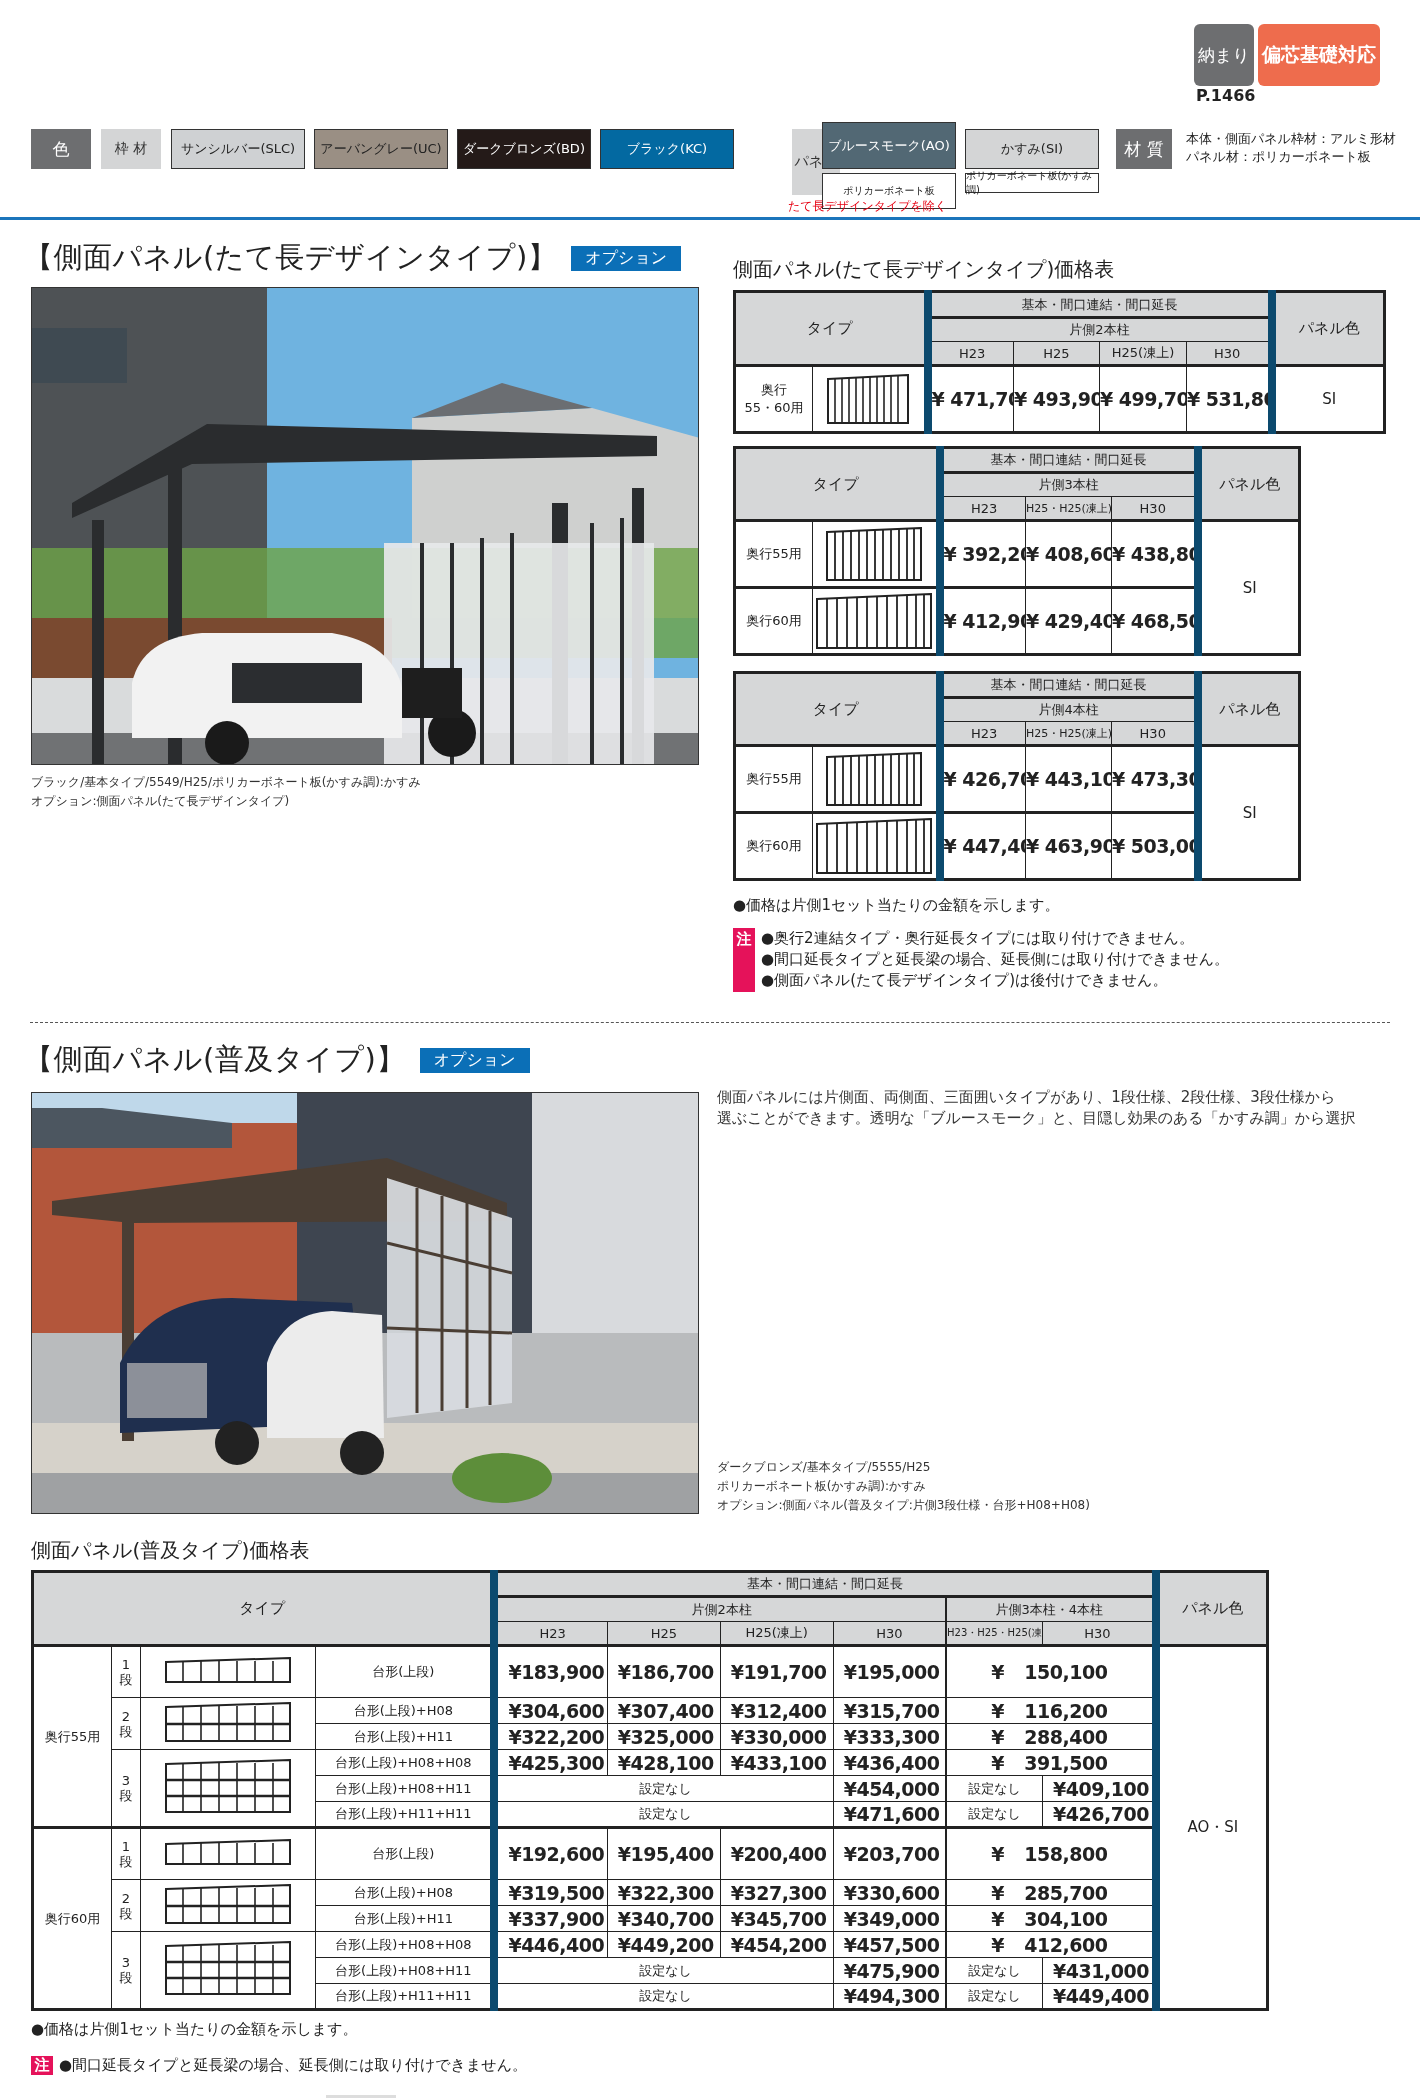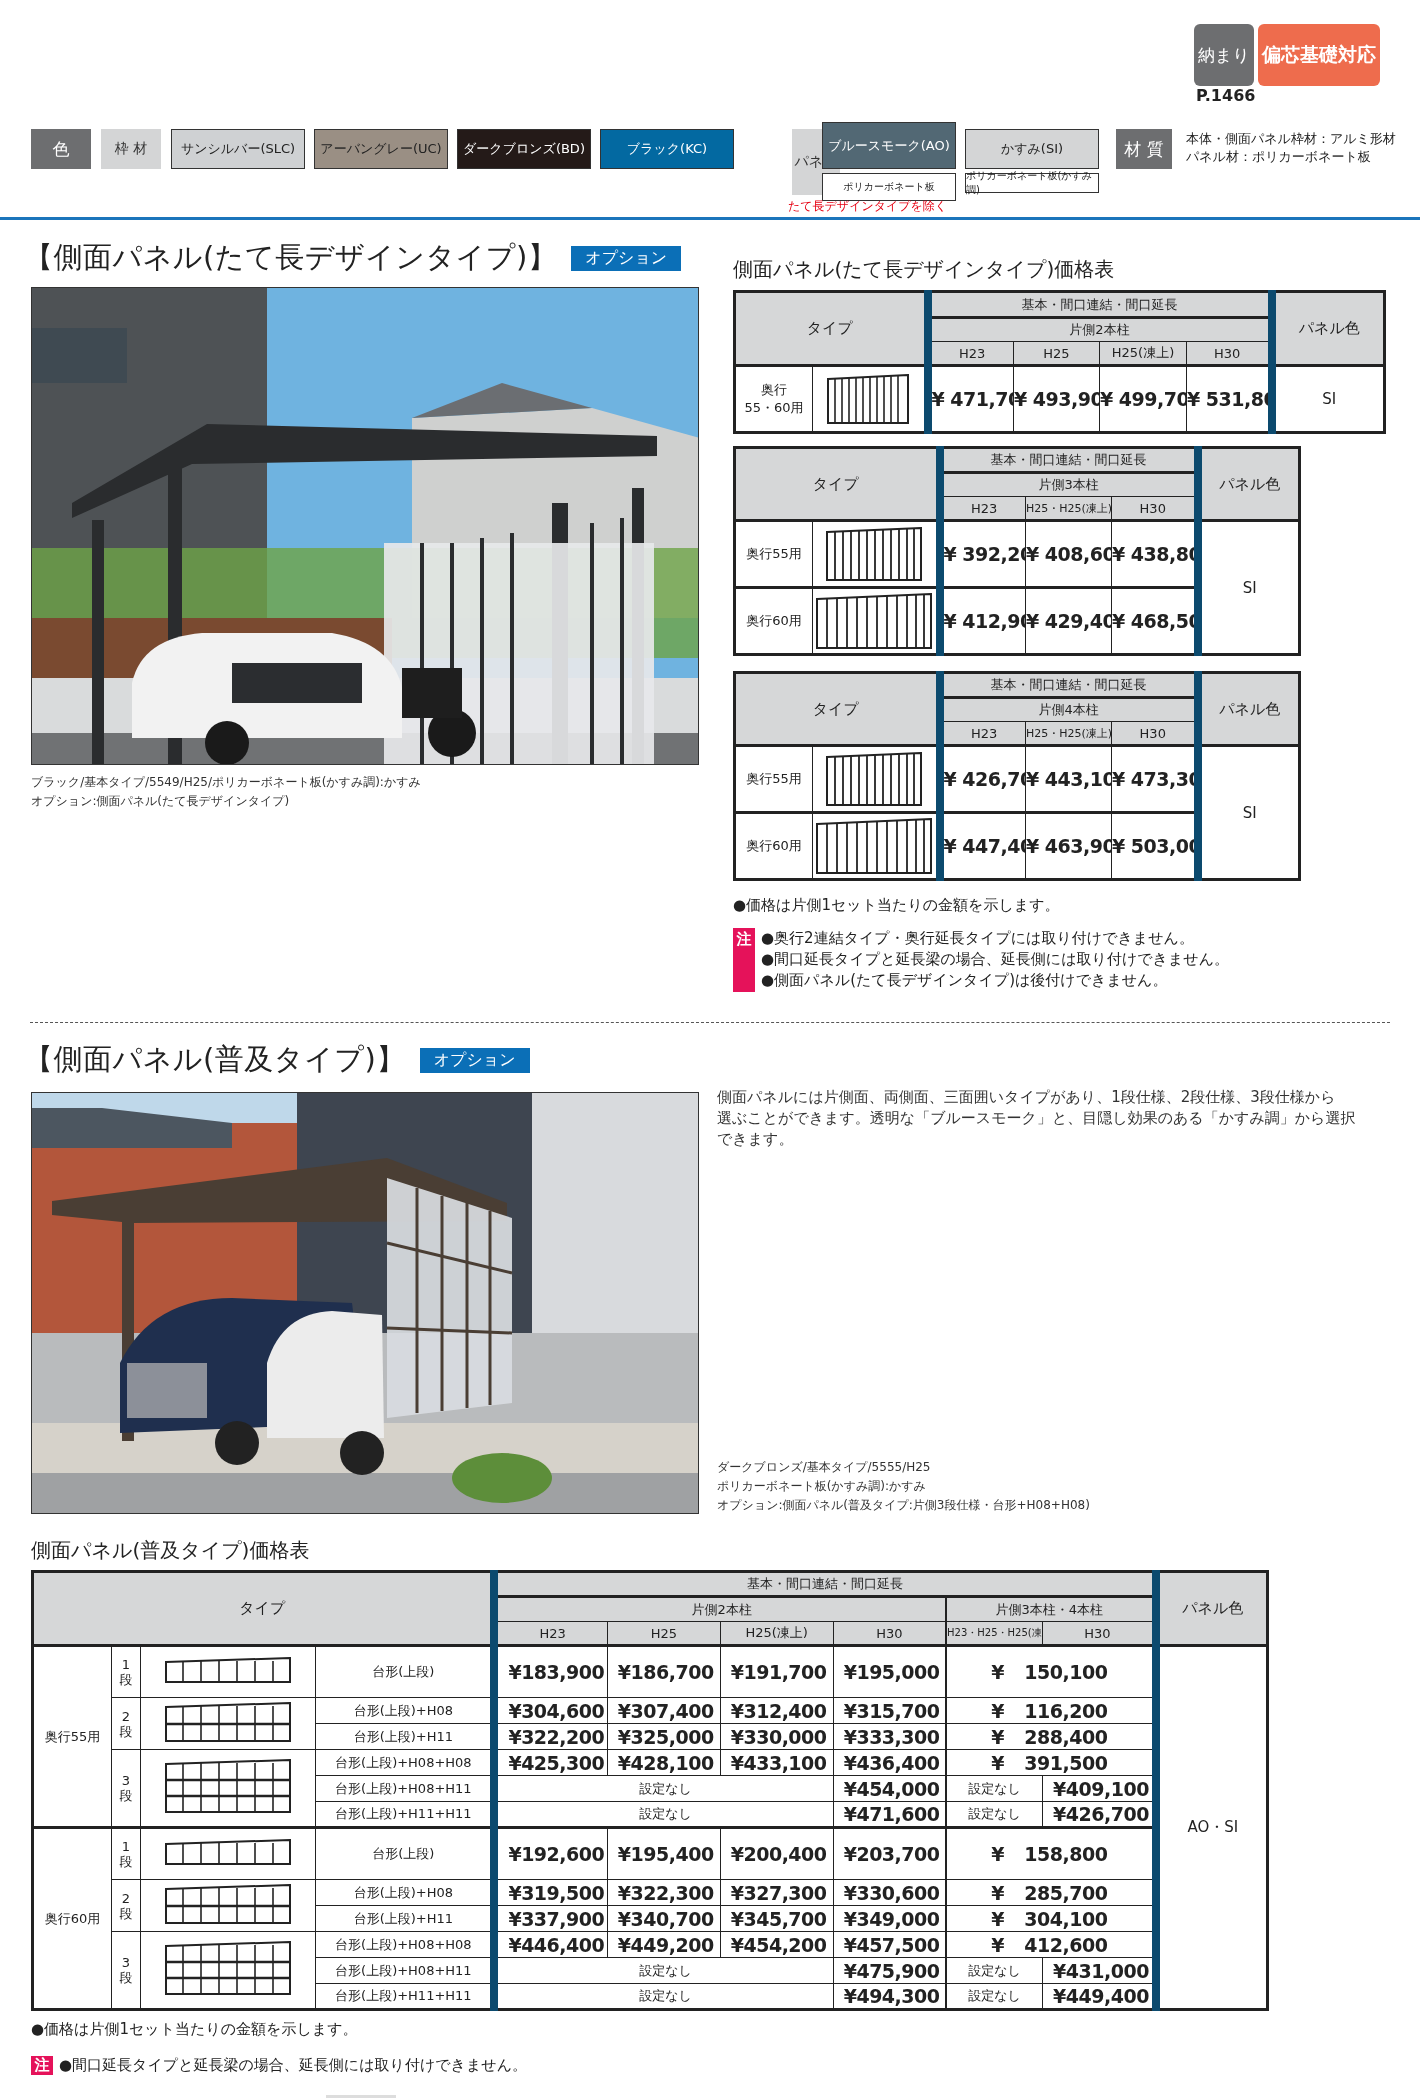--- a/index.html
+++ b/index.html
@@ -62,21 +62,21 @@
     <span>ブラック(KC)</span>
   </div>
 
 <div class="abs lbl-light" style="left:792px;top:129px;width:48px;height:66px">パネル</div>
 <div class="abs sw" style="left:822px;top:122px;width:134px;height:47px;background:#526874;color:#fff">
     <span>ブルースモーク(AO)</span>
   </div>
 <div class="abs sw" style="left:965px;top:129px;width:134px;height:40px;background:#d4d5d6">
     <span>かすみ(SI)</span>
   </div>
-<div class="abs note-box" style="left:822px;top:173px;width:134px;height:28px">ポリカーボネート板</div>
+<div class="abs note-box" style="left:822px;top:173px;width:134px;height:36px">ポリカーボネート板</div>
 <div class="abs note-box" style="left:965px;top:173px;width:134px;height:20px">ポリカーボネート板(かすみ調)</div>
 <div class="abs" style="left:788px;top:198px;font-size:12px;color:#e60012">たて長デザインタイプを除く</div>
 
 <div class="abs lbl-dark" style="left:1116px;top:129px;width:56px;height:40px">材 質</div>
 <div class="abs mat" style="left:1186px;top:130px">
   <div>本体・側面パネル枠材：アルミ形材</div>
   <div>パネル材：ポリカーボネート板</div>
 </div>
 <div class="abs blue-rule"></div>
 
@@ -373,21 +373,20 @@
     <path d="M235,270 Q250,220 300,218 L350,222 L352,345 L235,345 Z" fill="#ececec"></path>
     <circle cx="205" cy="350" r="22" fill="#222"></circle>
     <circle cx="330" cy="360" r="22" fill="#222"></circle>
     <ellipse cx="470" cy="385" rx="50" ry="25" fill="#5d8e3a"></ellipse>
   </svg>
 </div>
 
 <div class="abs" style="left:717px;top:1087px;font-size:15px;line-height:21px;color:#333;white-space:nowrap">
   <div>側面パネルには片側面、両側面、三面囲いタイプがあり、1段仕様、2段仕様、3段仕様から</div>
   <div>選ぶことができます。透明な「ブルースモーク」と、目隠し効果のある「かすみ調」から選択</div>
-  <div>できます。</div>
 </div>
 <div class="abs caption" style="left:717px;top:1458px">
   <div>ダークブロンズ/基本タイプ/5555/H25</div>
   <div>ポリカーボネート板(かすみ調):かすみ</div>
   <div>オプション:側面パネル(普及タイプ:片側3段仕様・台形+H08+H08)</div>
 </div>
 
 <div class="abs h-mid" style="left:31px;top:1537px">側面パネル(普及タイプ)価格表</div>
 
 <table class="tbl-outer" id="t2" style="left:31px;top:1570px;width:1238px">

